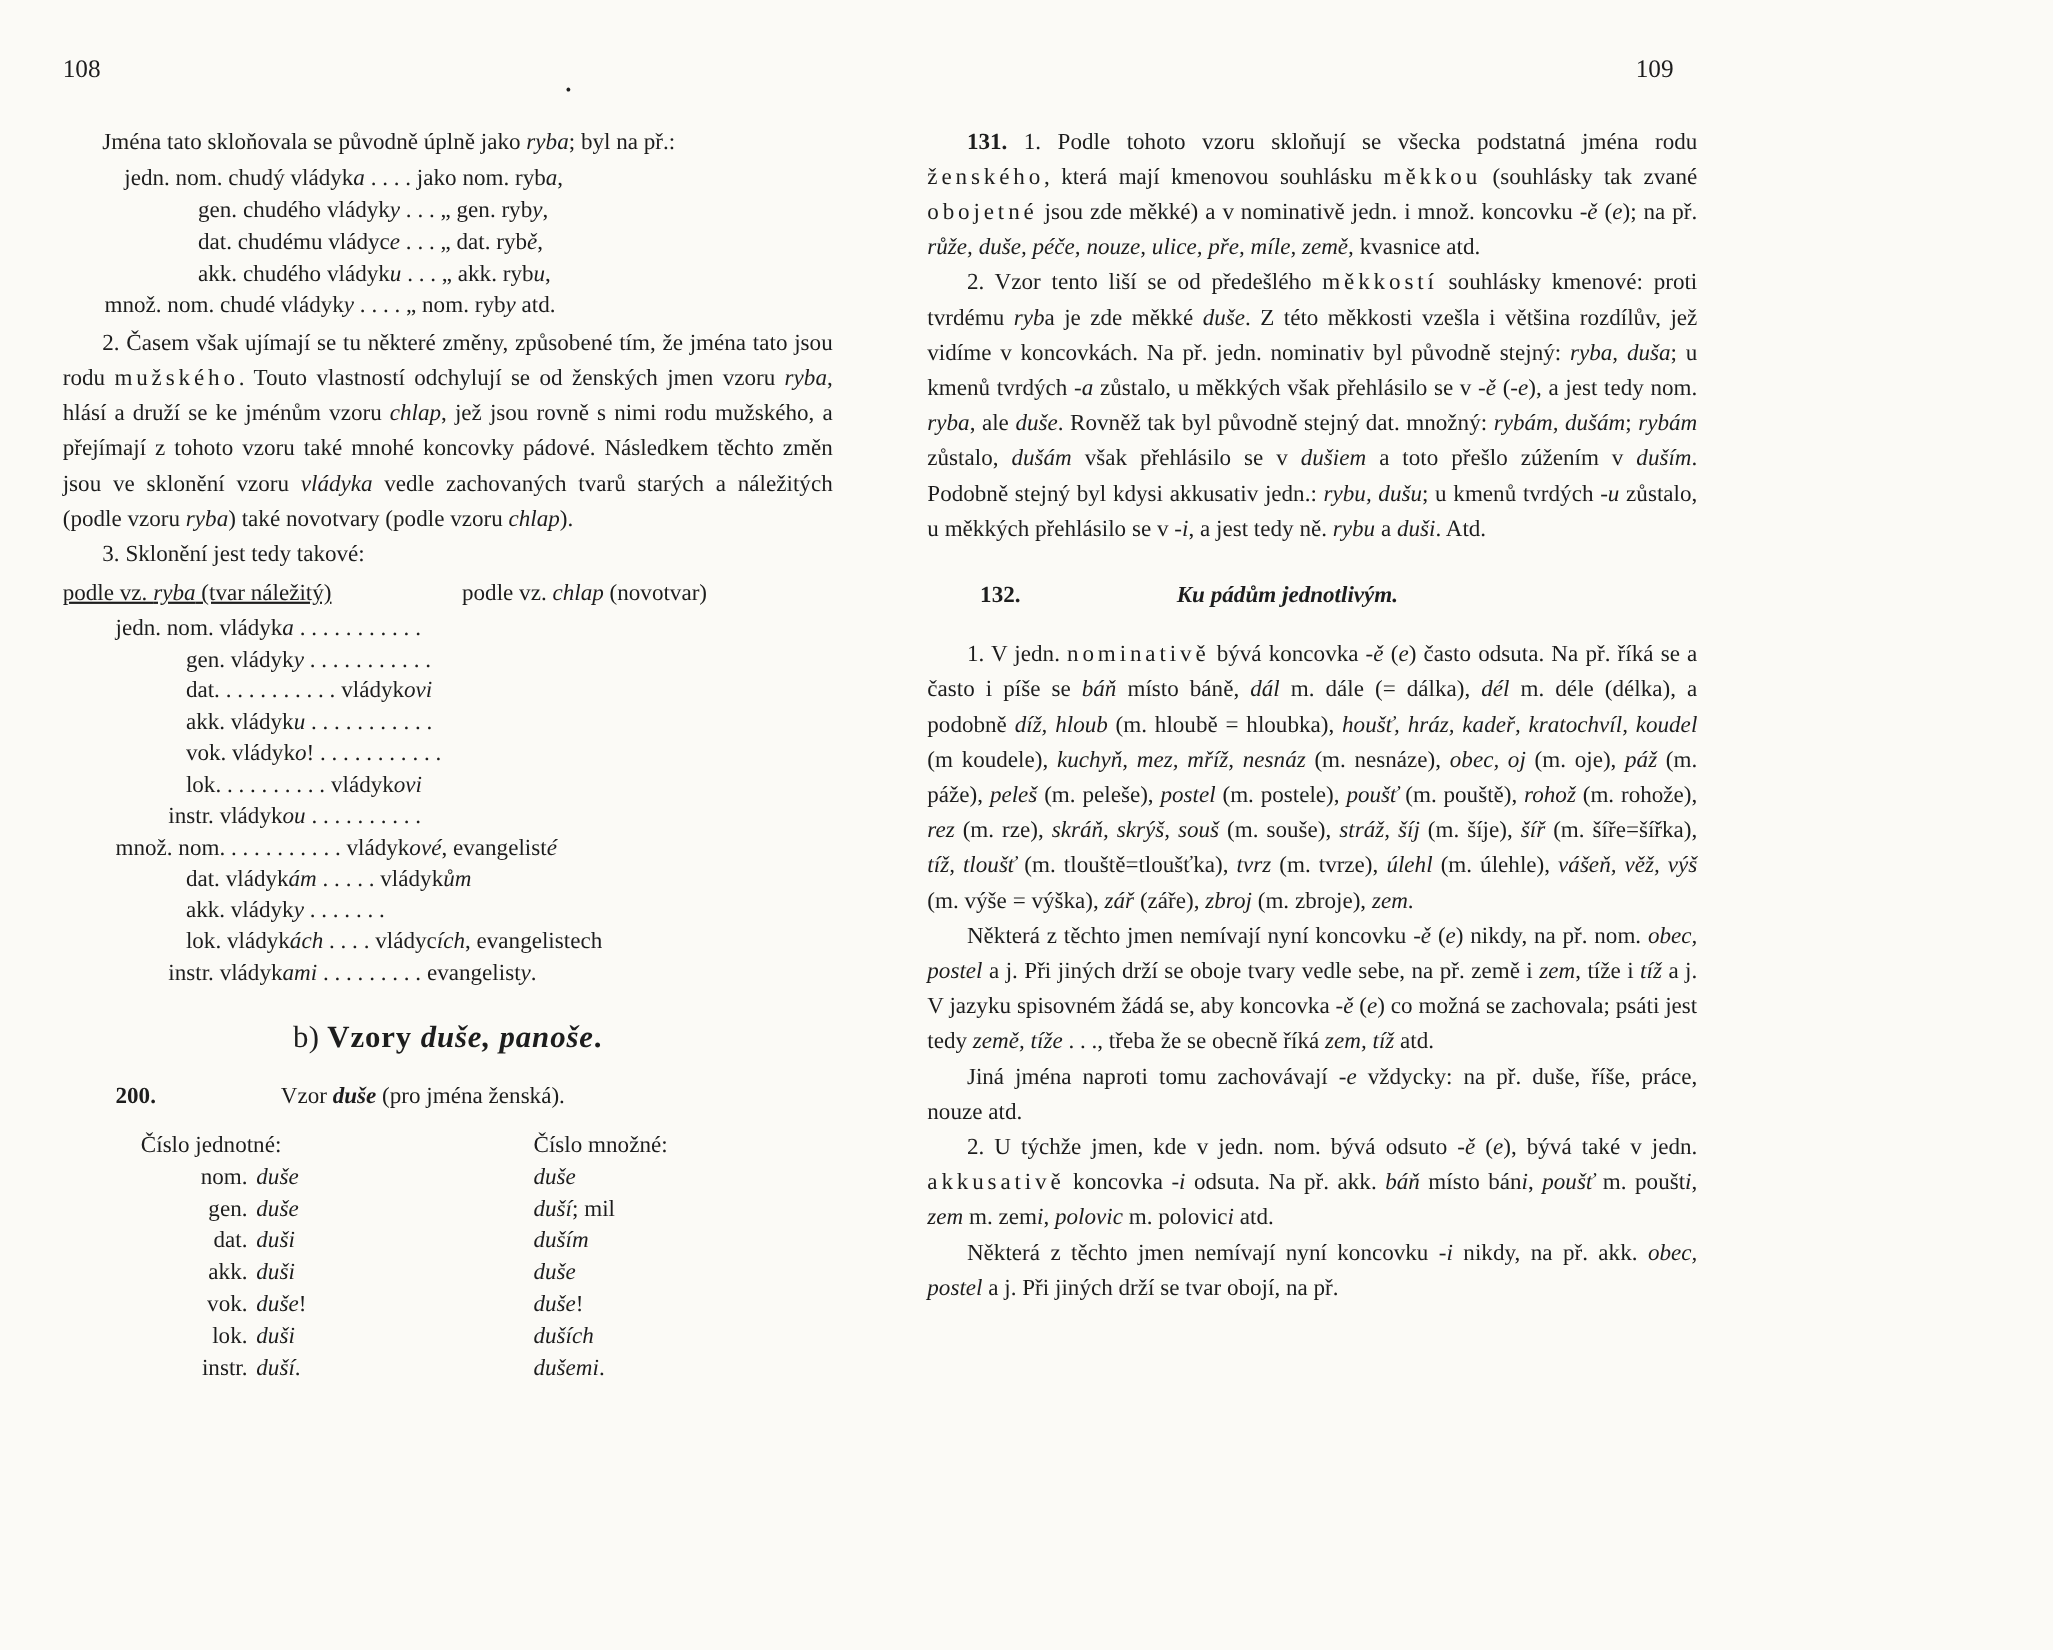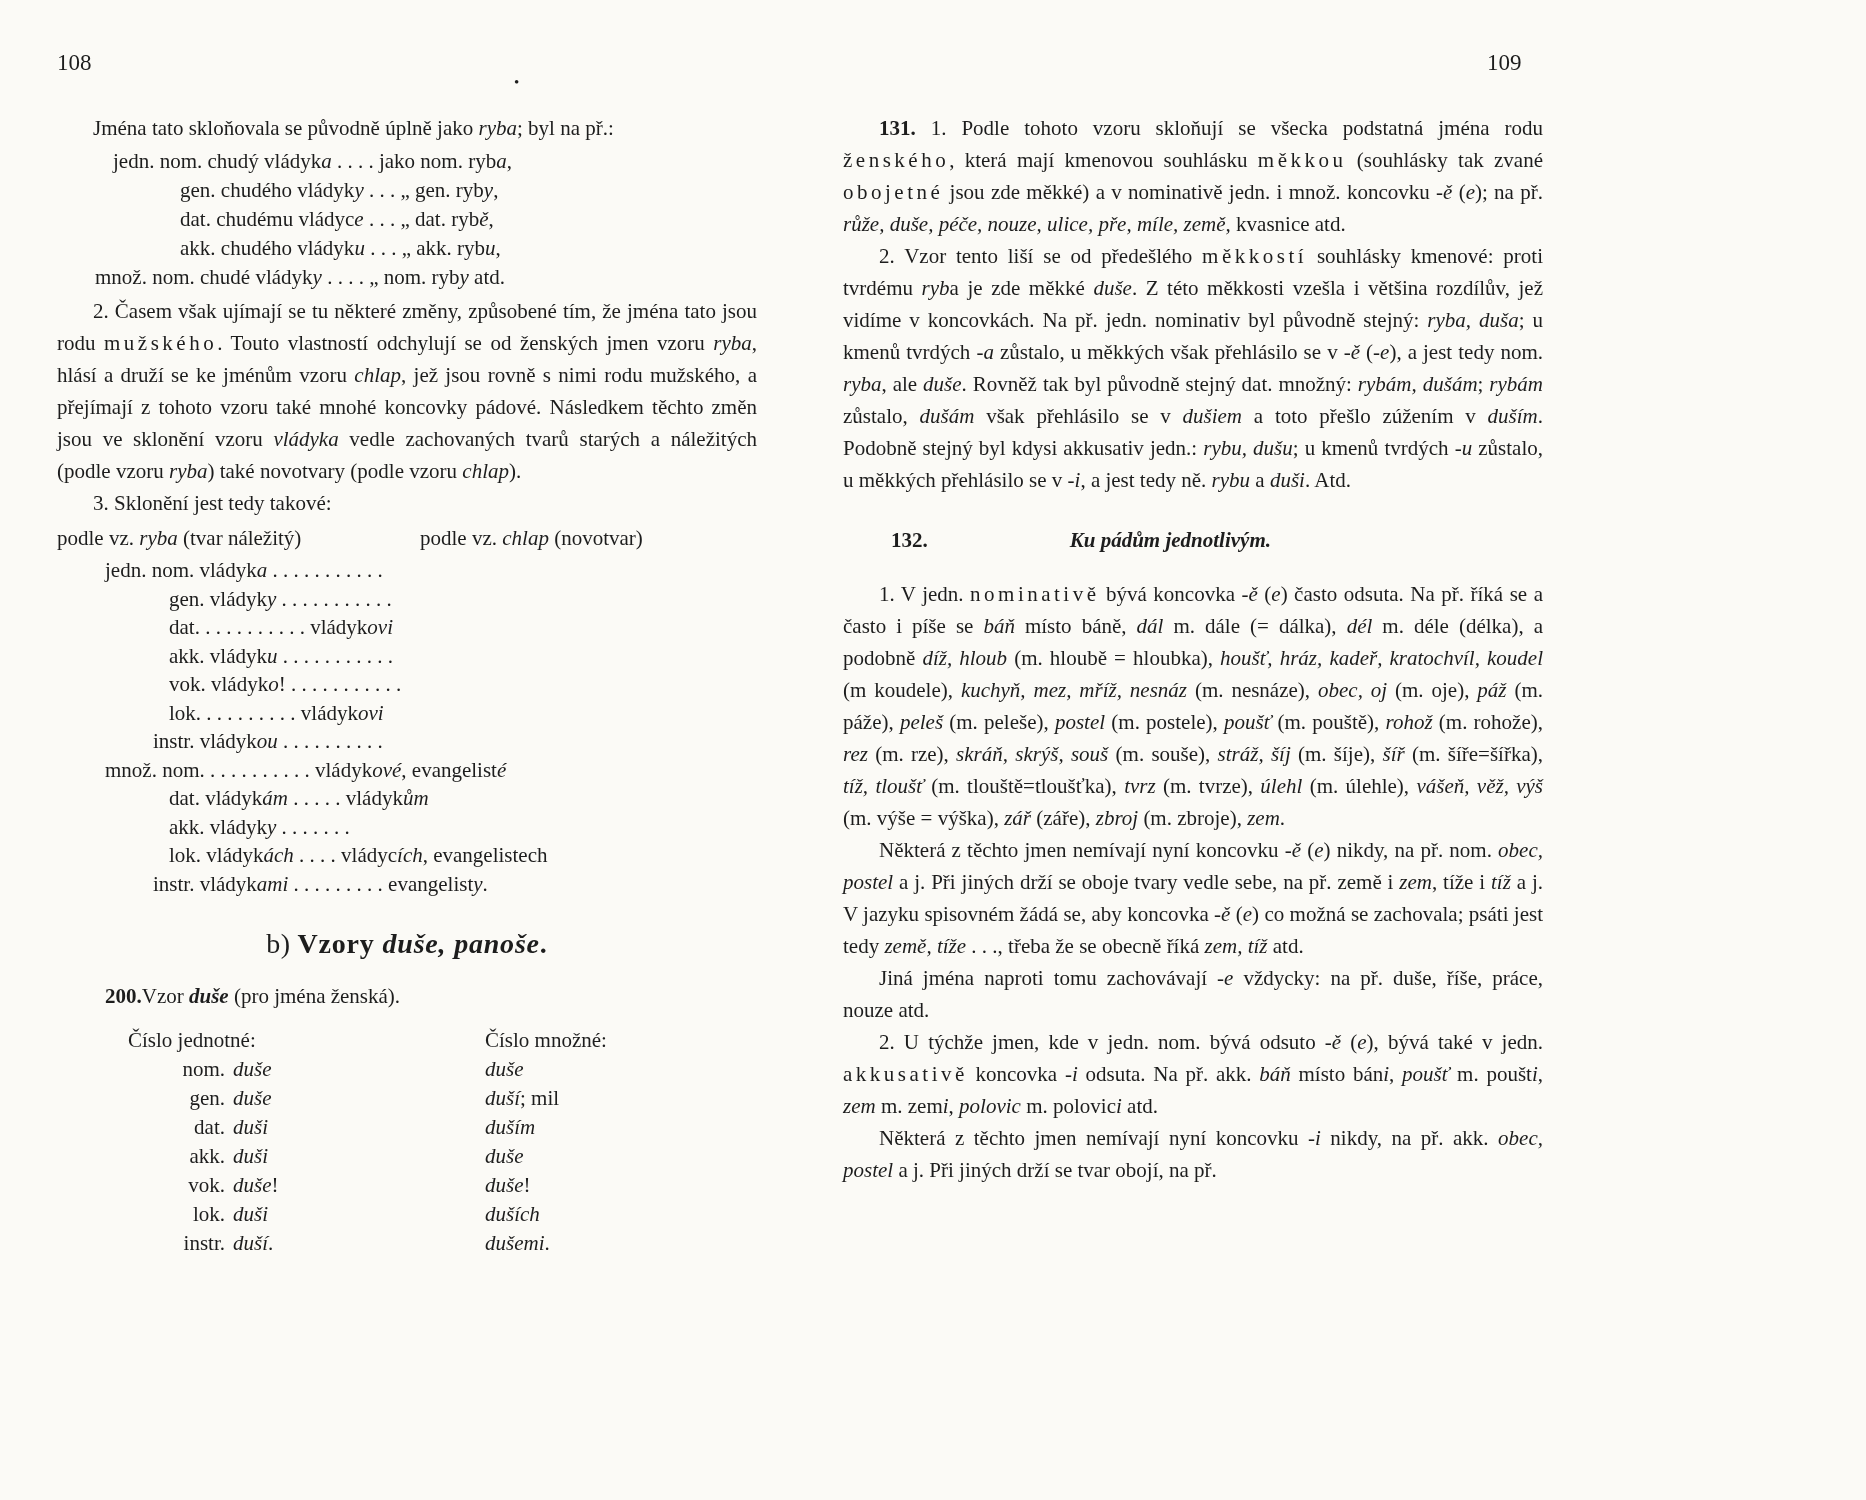--- a/index.html
+++ b/index.html
@@ -25,33 +25,33 @@
   .sp { letter-spacing:3.5px; }
   i { font-style:italic; }
 
   .plist { line-height:29px; margin:3px 0; }
   .pline { white-space:nowrap; }
   .pl-a { padding-left:56px; }
   .pl-b { padding-left:123px; }
   .pl-c { padding-left:38px; }
 
   .phead { display:flex; margin-top:3px; }
-  .phead .ph1 { width:363px; }
+  .phead .ph1 { width:363px;text-decoration:underline; }
 
   .plist2 { line-height:28.5px; margin:2px 0 6px; }
   .t-a { padding-left:48px; }
   .t-b { padding-left:112px; }
   .t-c { padding-left:96px; }
 
   .hb { text-align:center; font-size:28px; font-weight:normal; margin:30px 0 20px; letter-spacing:0.3px; }
   .hb b { letter-spacing:0.8px; }
 
   .secrow { display:flex; margin:0 0 14px; }
   .secnum { font-weight:bold; padding-left:48px; }
-  .sectitle { flex:1; padding-right:130px; }
+  .sectitle { flex:1; text-align:center; padding-right:130px; }
   .sec132 { margin:28px 0 22px; }
   .sectitle132 { flex:1; text-align:center; font-weight:bold; font-style:italic; padding-right:130px; }
 
   .dtable { line-height:29px; }
   .dhead-row { display:flex; }
   .dh1 { margin-left:71px; width:357px; }
   .drow { display:flex; }
   .dlbl { width:168px; text-align:right; }
   .dsg { margin-left:8px; width:252px; }
 </style>

